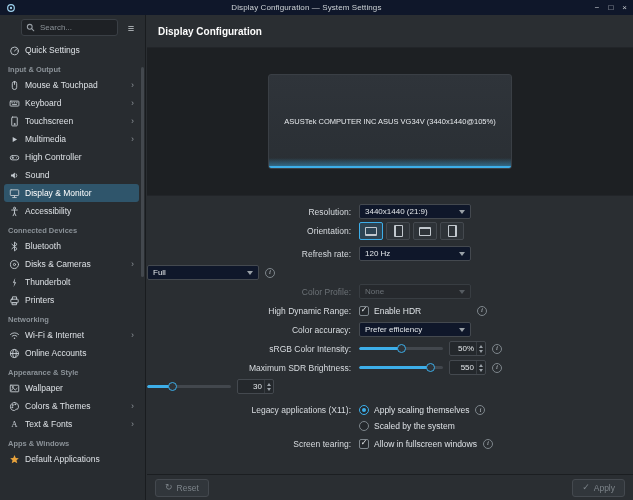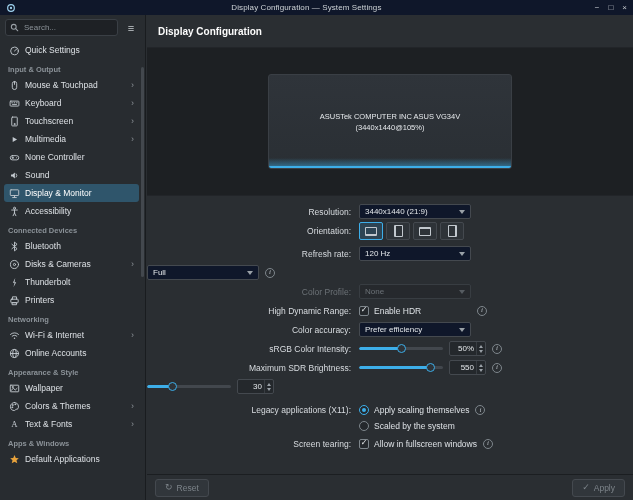--- a/index.html
+++ b/index.html
@@ -22,21 +22,21 @@
   .tb-title { flex:1; text-align:center; color:#cdd2d6; letter-spacing:.1px; }
   .tb-controls { display:flex; gap:9px; font-size:8px; color:#c3c8cd; }
   .tb-controls span { cursor:default; line-height:1; }
 
   
   .sidebar {
     position:absolute; top:15px; left:0; bottom:0; width:146px;
     background:#282c30; border-right:1px solid #191c1f;
     display:flex; flex-direction:column;
   }
-  .search-row { display:flex; align-items:center; gap:4px; padding:4px 5px 3px 5px; }
+  .search-row { display:flex; align-items:center; gap:4px; padding:4px 5px 3px 21px; }
   .search-box {
     flex:1; display:flex; align-items:center; gap:3px;
     background:#1e2125; border:1px solid #3a3f45; border-radius:3px;
     height:17px; padding:0 4px;
   }
   .search-box input {
     flex:1; width:60px; background:transparent; border:none; outline:none;
     color:#cfd4d8; font-size:8px; font-family:inherit;
   }
   .search-box input::placeholder { color:#8b9298; }
@@ -71,21 +71,21 @@
   }
   .preview {
     height:149px; min-height:149px; background:#1d2023;
     border-top:1px solid #222529; border-bottom:1px solid #222529;
     display:flex; align-items:center; justify-content:center;
   }
   .monitor {
     position:relative; width:244px; height:95px; overflow:hidden;
     background:linear-gradient(#2f343a, #2a2f34);
     border:1px solid #3a3f45; border-radius:3px;
-    display:flex; flex-direction:column; align-items:center; justify-content:center; gap:2px;
+    display:flex; align-items:center; justify-content:center; gap:2px;
     color:#e6e9ec; font-size:7.5px; text-align:center;
   }
   .monitor::after {
     content:""; position:absolute; left:0; right:0; bottom:0; height:8px;
     background:linear-gradient(to top, rgba(61,174,233,.45), rgba(61,174,233,0));
     border-bottom:2px solid #3daee9;
   }
 
   
   .form { flex:1; padding-top:6px; font-size:8.5px; color:#d8dce0; }
@@ -258,21 +258,21 @@
         <span class="chev">›</span>
       </div>
 
       <div class="nav-item">
         <span class="nicon">
             <svg width="11" height="11" viewBox="0 0 12 12">
               <rect x="1.4" y="4" width="9.2" height="4.6" rx="2.2"></rect>
               <path d="M3.3 6.3h1.7M4.15 5.5v1.6M8.2 6.3h.05"></path>
             </svg>
           </span>
-        <span class="nlabel">None Controller</span>
+        <span class="nlabel">High Controller</span>
       </div>
 
 
       <div class="nav-item">
         <span class="nicon">
             <svg width="11" height="11" viewBox="0 0 12 12">
               <path d="M2.2 4.8h1.6L6.4 2.6v6.8L3.8 7.2H2.2Z" fill="#c3c9cf" stroke="none"></path>
               <path d="M7.8 4.2a2.6 2.6 0 0 1 0 3.6"></path>
             </svg>
           </span>

